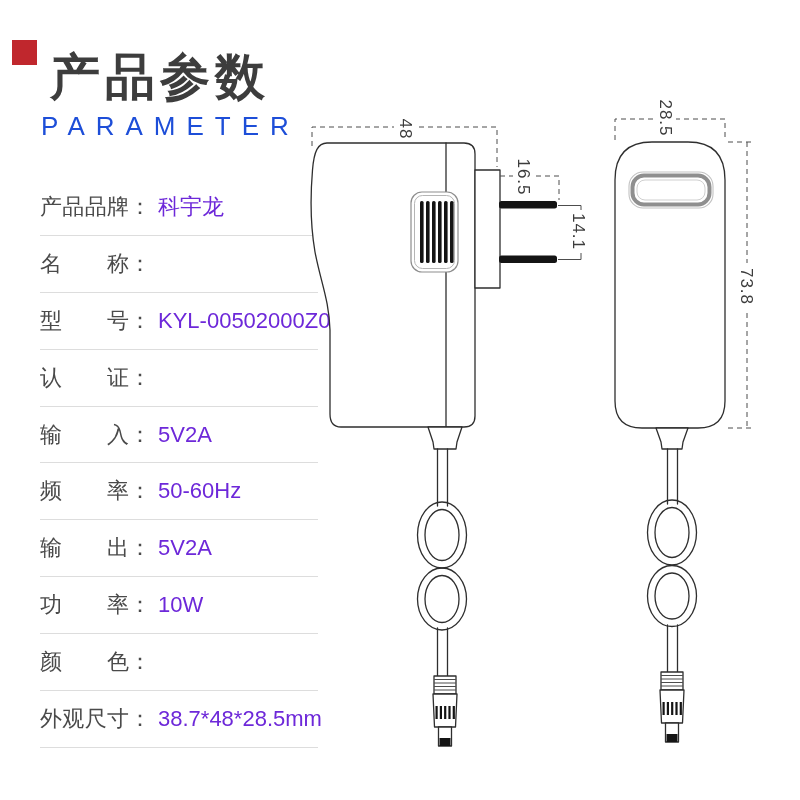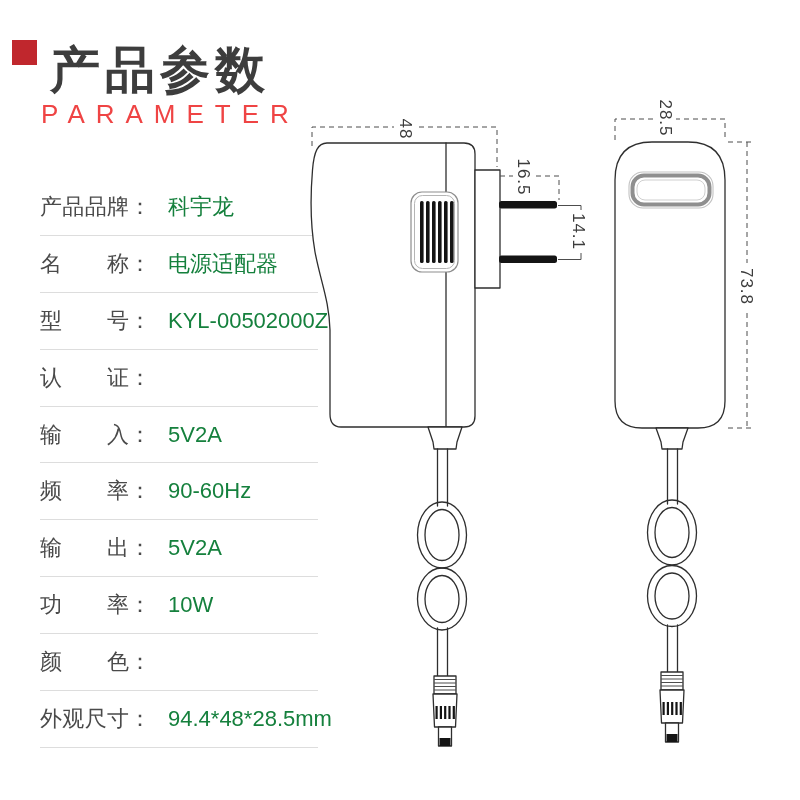--- a/index.html
+++ b/index.html
@@ -3,36 +3,36 @@
 <meta charset="utf-8">
 <style>
   html,body{margin:0;padding:0;}
   body{
     width:800px;height:800px;position:relative;background:#ffffff;
     font-family:"Liberation Sans", sans-serif;overflow:hidden;
   }
   
   .accent-square{position:absolute;left:12px;top:40px;width:25px;height:25px;background:#c0272d;}
   .page-title{
-    position:absolute;left:50px;top:41px;font-size:50px;line-height:58px;
+    position:absolute;left:50px;top:48px;font-size:50px;line-height:58px;
     font-weight:600;letter-spacing:5px;color:#3d3d3d;white-space:nowrap;
   }
   .page-subtitle{
-    position:absolute;left:41px;top:100px;font-size:26px;line-height:28px;
-    font-weight:400;letter-spacing:11px;color:#ef4444;white-space:nowrap;
+    position:absolute;left:41px;top:112px;font-size:26px;line-height:28px;
+    font-weight:400;letter-spacing:11px;color:#1d4ed8;white-space:nowrap;
   }
   
   .spec-table{position:absolute;left:40px;top:179px;width:278px;}
   .spec-row{
     height:55.9px;display:flex;align-items:center;border-bottom:1px solid #ddd;
     font-size:22px;color:#4a4a4a;white-space:nowrap;
   }
   .spec-label{width:89px;flex:0 0 89px;color:#4a4a4a;}
   .spec-colon{color:#4a4a4a;}
-  .spec-value{margin-left:17px;color:#15803d;}
+  .spec-value{margin-left:7px;color:#6d28d9;}
   
   .drawings{position:absolute;left:0;top:0;width:800px;height:800px;}
   .ln{stroke:#2e2e2e;stroke-width:1.3;fill:none;stroke-linejoin:round;stroke-linecap:round;}
   .fillw{fill:#ffffff;}
   .dash{stroke:#4d4d4d;stroke-width:1;fill:none;stroke-dasharray:5 4;}
   .thin{stroke:#4d4d4d;stroke-width:1;fill:none;}
   .gap{fill:#ffffff;}
   .dk{fill:#141414;}
   .dim{font-size:17px;fill:#3c3c3c;text-anchor:middle;dominant-baseline:central;
        letter-spacing:1px;font-family:"Liberation Sans", sans-serif;}
@@ -54,21 +54,20 @@
       </span>
       <span class="spec-colon">：</span>
       <span class="spec-value">科宇龙</span>
   </div>
   <div class="spec-row">
     <span class="spec-label" style="display: flex; justify-content: space-between;">
         <span>名</span>
         <span>称</span>
       </span>
       <span class="spec-colon">：</span>
-      <span class="spec-value">电源适配器</span>
   </div>
   <div class="spec-row">
     <span class="spec-label" style="display: flex; justify-content: space-between;">
         <span>型</span>
         <span>号</span>
       </span>
       <span class="spec-colon">：</span>
       <span class="spec-value">KYL-00502000Z01</span>
   </div>
   <div class="spec-row">
@@ -85,21 +84,21 @@
       </span>
       <span class="spec-colon">：</span>
       <span class="spec-value">5V2A</span>
   </div>
   <div class="spec-row">
     <span class="spec-label" style="display: flex; justify-content: space-between;">
         <span>频</span>
         <span>率</span>
       </span>
       <span class="spec-colon">：</span>
-      <span class="spec-value">90-60Hz</span>
+      <span class="spec-value">50-60Hz</span>
   </div>
   <div class="spec-row">
     <span class="spec-label" style="display: flex; justify-content: space-between;">
         <span>输</span>
         <span>出</span>
       </span>
       <span class="spec-colon">：</span>
       <span class="spec-value">5V2A</span>
   </div>
   <div class="spec-row">
@@ -118,21 +117,21 @@
       <span class="spec-colon">：</span>
   </div>
   <div class="spec-row">
     <span class="spec-label" style="display: flex; justify-content: space-between;">
         <span>外</span>
         <span>观</span>
         <span>尺</span>
         <span>寸</span>
       </span>
       <span class="spec-colon">：</span>
-      <span class="spec-value">94.4*48*28.5mm</span>
+      <span class="spec-value">38.7*48*28.5mm</span>
   </div>
 </div>
 
 <svg class="drawings" viewBox="0 0 800 800">
 
   <g>
 
     <path class="dash" d="M312,146 V127 H497 V167"></path>
     <rect class="gap" x="394" y="110" width="22" height="38"></rect>
     <text class="dim" transform="translate(405,129) rotate(90)">48</text>

